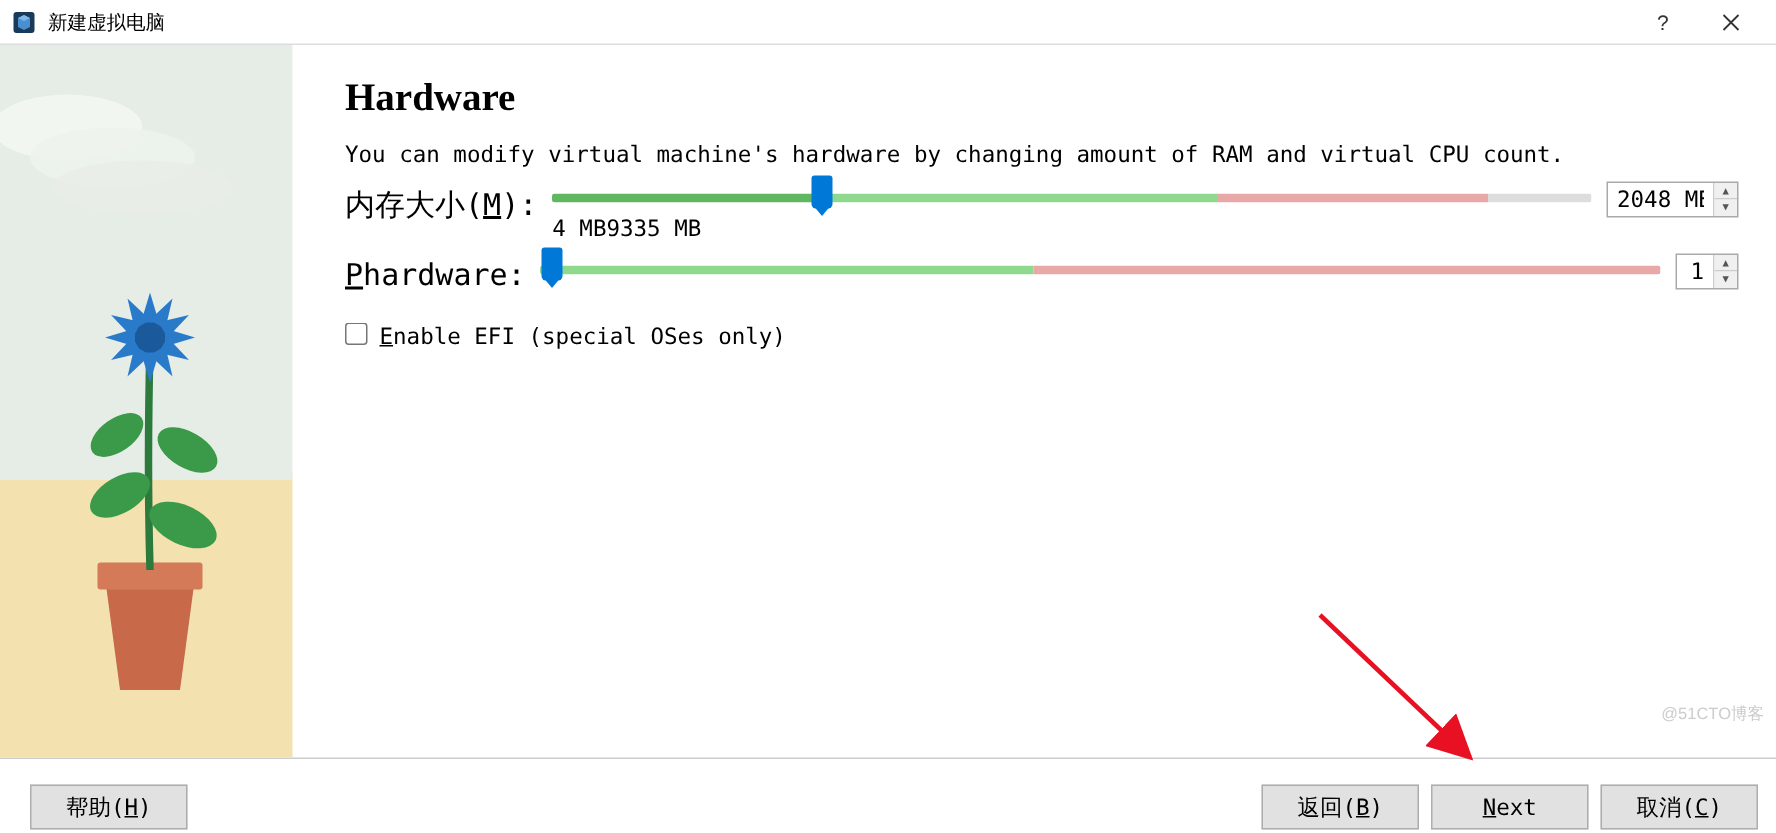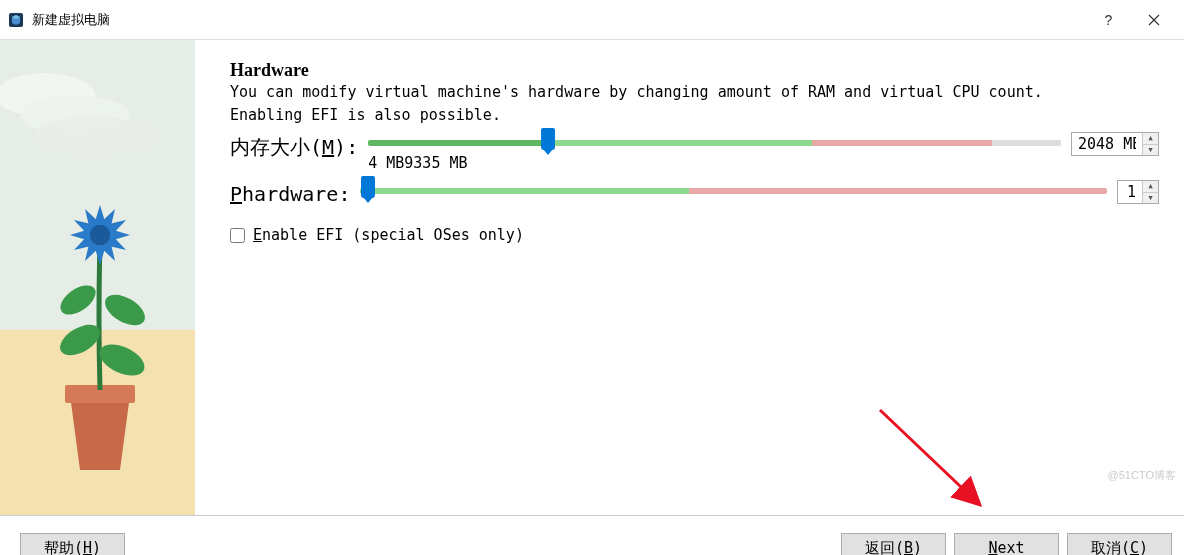--- a/index.html
+++ b/index.html
@@ -6,21 +6,21 @@
 body {
   font-family: "Microsoft YaHei", "SimSun", sans-serif;
   font-size: 13px;
   background: #fff;
   width: 1184px;
   height: 555px;
   overflow: hidden;
   position: relative;
 }
 .titlebar {
-  height: 40px;
+  height: 30px;
   display: flex;
   align-items: center;
   padding: 0 8px;
   border-bottom: 1px solid #ddd;
   background: #fff;
 }
 .titlebar .app-icon {
   width: 16px; height: 16px;
   margin-right: 8px;
   display: flex; align-items: center; justify-content: center;
@@ -43,22 +43,23 @@
   position: relative;
   overflow: hidden;
 }
 .content {
   flex: 1;
   padding: 20px 25px 10px 35px;
   font-family: "NSimSun", "SimSun", monospace;
 }
 h1.heading {
   font-family: "NSimSun", "SimSun", serif;
-  font-size: 18px;
+  font-size: 26px;
   font-weight: bold;
+  margin-bottom: 12px;
 }
 .desc {
   font-family: "NSimSun", monospace;
   font-size: 15px;
   color: #000;
   line-height: 1.5;
   margin-bottom: 6px;
 }
 .row {
   display: flex;
@@ -140,21 +141,20 @@
   font-size: 7px;
   display: flex;
   align-items: center;
   justify-content: center;
   background: #f0f0f0;
   color: #555;
 }
 .sp:first-child { border-bottom: 1px solid #ccc; }
 .checkbox-row {
   display: flex;
-  align-items: center;
   margin-top: 20px;
   font-family: "NSimSun", monospace;
   font-size: 15px;
 }
 .checkbox-row input { width: 15px; height: 15px; margin-right: 8px; }
 .underline { text-decoration: underline; }
 .footer {
   height: 65px;
   border-top: 1px solid #ccc;
   display: flex;
@@ -244,21 +244,20 @@
           <path d="M0,-30 L6,-10 L-6,-10 Z" transform="rotate(330)"></path>
         </g>
       </g>
     </svg>
   </div>
 
   <div class="content">
     <h1 class="heading">Hardware</h1>
     <div class="desc">
       <span>You can modify virtual machine's hardware by changing amount of RAM and virtual CPU count.</span><br>
-      <span>Enabling EFI is also possible.</span>
     </div>
 
     <div class="row">
       <div class="row-label">
         <span>内存大小(</span><span class="underline">M</span><span>):</span>
       </div>
       <div class="slider-wrap">
         <div class="slider-track">
           <div class="track-darkgreen" style="left:0;width:26%"></div>
           <div class="track-green" style="left:26%;width:38%"></div>

